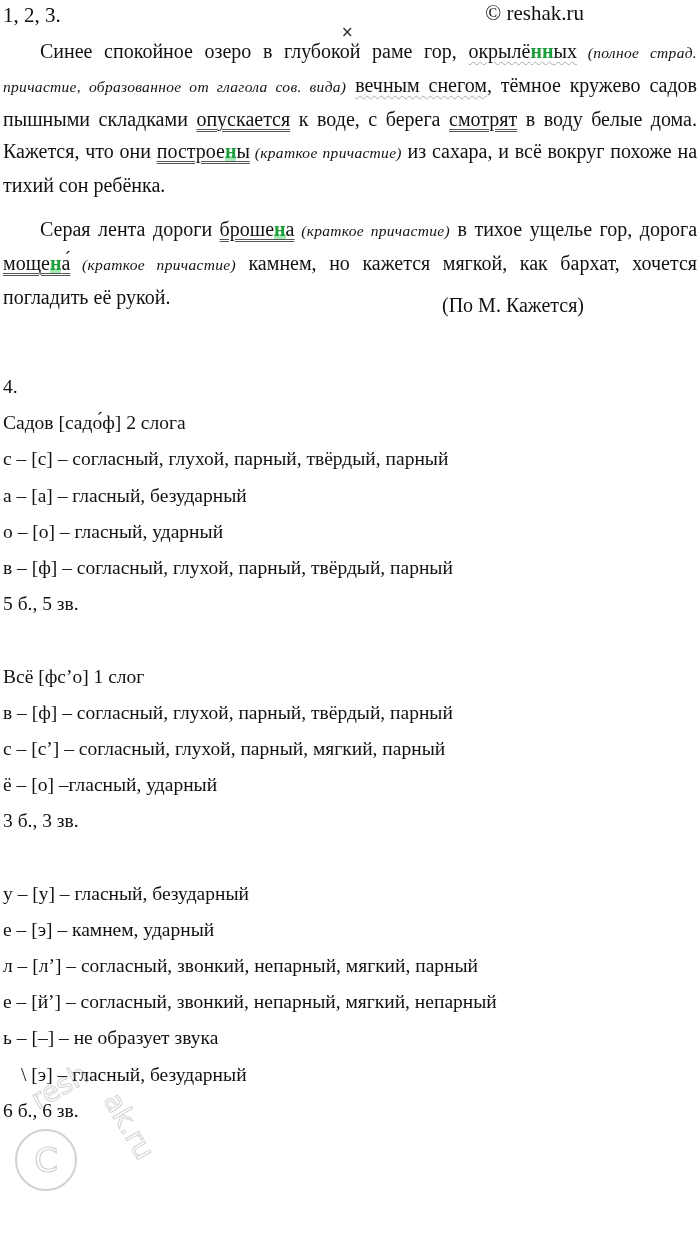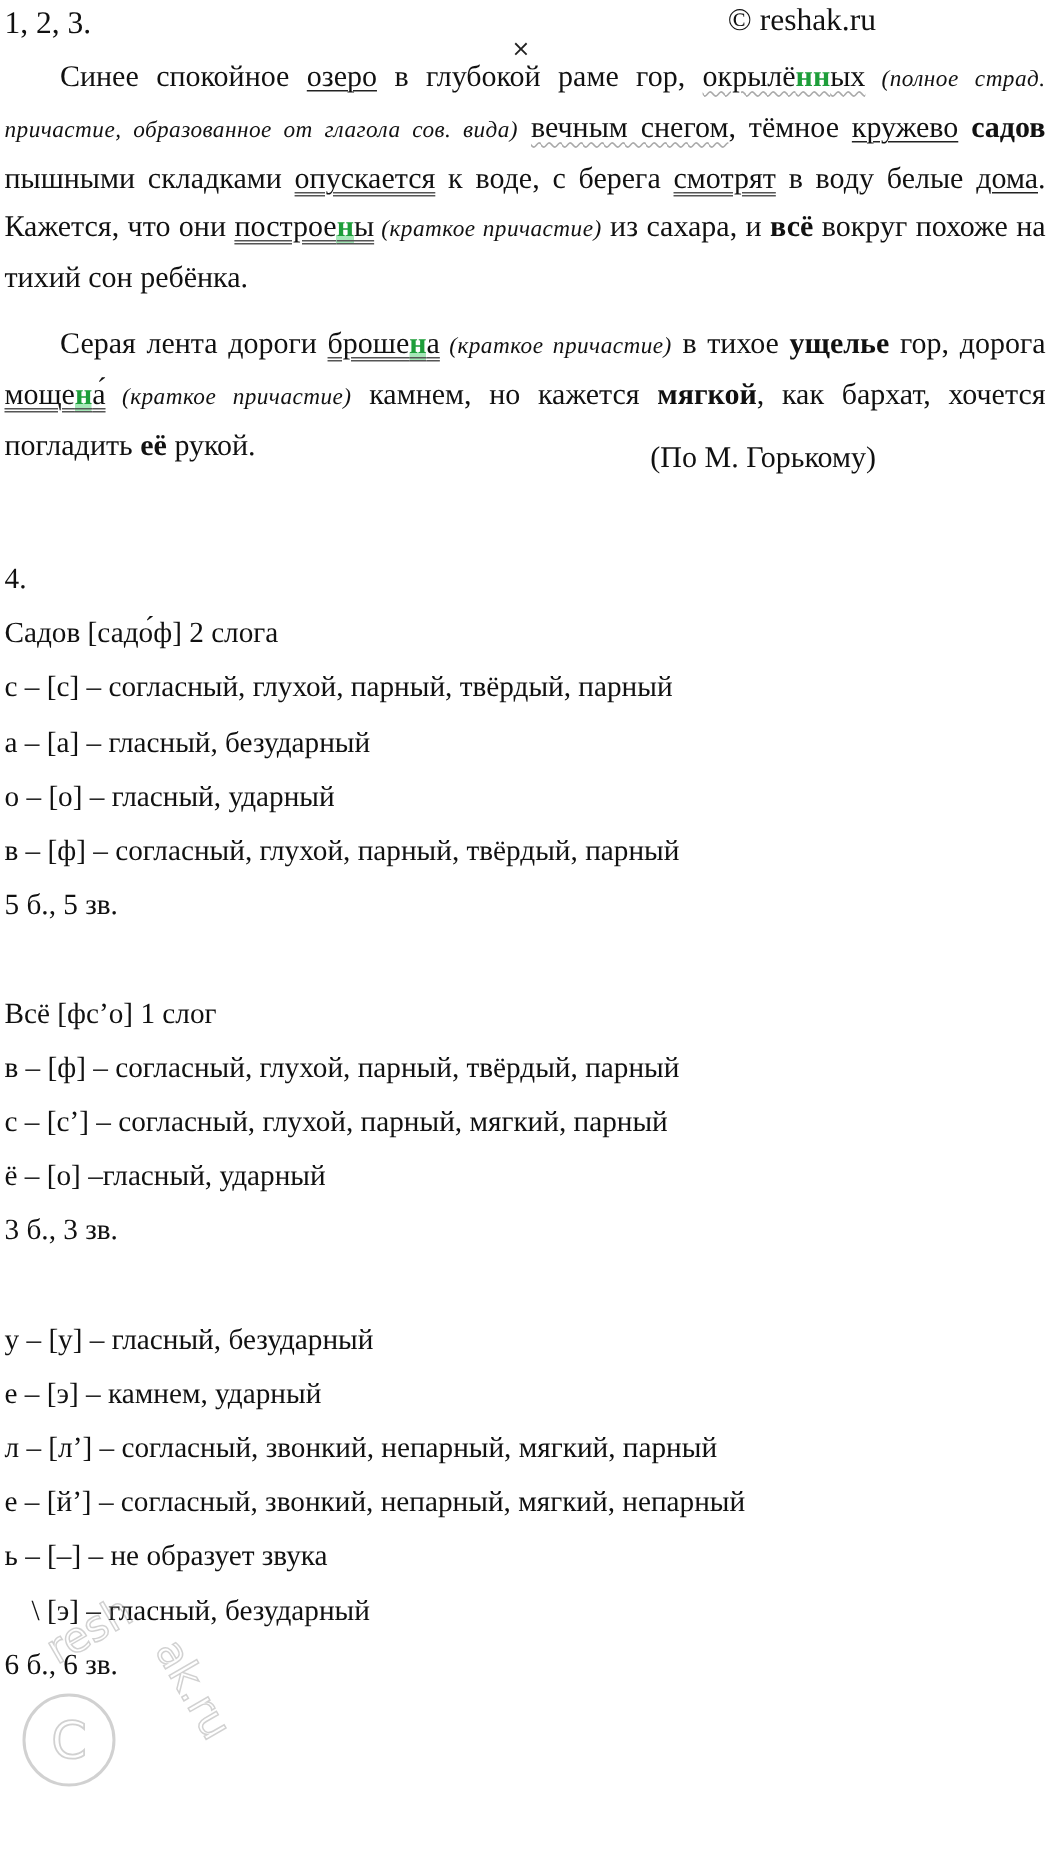--- a/index.html
+++ b/index.html
@@ -66,21 +66,20 @@
       text-indent: 37px;
       text-align: justify;
       text-align-last: left;
     }
     .comment {
       font-style: italic;
       font-size: 15.5px;
       letter-spacing: 0.3px;
     }
     .u-single {
-      text-decoration: underline;
       text-decoration-color: #222;
       text-underline-offset: 3px;
       text-decoration-thickness: 1px;
     }
     .u-double {
       text-decoration: underline double;
       text-decoration-color: #555;
       text-underline-offset: 3px;
       text-decoration-thickness: 1px;
     }
@@ -92,21 +91,21 @@
     }
     .suffix-green {
       color: #1e9e3a;
       font-weight: bold;
     }
     .suffix-green-bg {
       color: #1e9e3a;
       font-weight: bold;
       background: linear-gradient(to bottom, transparent 75%, #a6e8b8 75%);
     }
-    .bold { font-weight: bold; }
+    .bold { font-weight: normal; }
     .attribution {
       position: absolute;
       right: 4px;
       top: 289px;
       font-size: 20px;
       line-height: 32px;
     }
     .analysis {
       position: absolute;
       left: 3px;
@@ -148,21 +147,21 @@
   <span class="cross-mark">×</span>
 
   <div class="text-block para1">
     <p><span>Синее спокойное </span><span class="u-single">озеро</span><span> в глубокой раме гор, </span><span class="u-wavy"><span>окрылё</span><span class="suffix-green">нн</span><span>ых</span></span><span class="comment"> (полное страд. причастие, образованное от глагола сов. вида)</span><span> </span><span class="u-wavy">вечным снегом</span><span>, тёмное </span><span class="u-single">кружево</span><span> </span><span class="bold">садов</span><span> пышными складками </span><span class="u-double">опускается</span><span> к воде, с берега </span><span class="u-double">смотрят</span><span> в воду белые </span><span class="u-single">дома</span><span>. Кажется, что они </span><span class="u-double"><span>построе</span><span class="suffix-green-bg">н</span><span>ы</span></span><span class="comment"> (краткое причастие)</span><span> из сахара, и </span><span class="bold">всё</span><span> вокруг похоже на тихий сон ребёнка.</span></p>
   </div>
 
   <div class="text-block para2">
     <p><span>Серая лента дороги </span><span class="u-double"><span>броше</span><span class="suffix-green-bg">н</span><span>а</span></span><span class="comment"> (краткое причастие)</span><span> в тихое </span><span class="bold">ущелье</span><span> гор, дорога </span><span class="u-double"><span>моще</span><span class="suffix-green-bg">н</span><span>а́</span></span><span class="comment"> (краткое причастие)</span><span> камнем, но кажется </span><span class="bold">мягкой</span><span>, как бархат, хочется погладить </span><span class="bold">её</span><span> рукой.</span></p>
   </div>
 
-  <div class="attribution">(По М. Горькому)</div>
+  <div class="attribution">(По М. Кажется)</div>
 
   <div class="analysis">
     <div class="line">4.</div>
 
     <div>
       <div class="line">Садов [садо́ф] 2 слога</div>
       <div class="line">с – [с] – согласный, глухой, парный, твёрдый, парный</div>
       <div class="line">а – [а] – гласный, безударный</div>
       <div class="line">о – [о] – гласный, ударный</div>
       <div class="line">в – [ф] – согласный, глухой, парный, твёрдый, парный</div>

